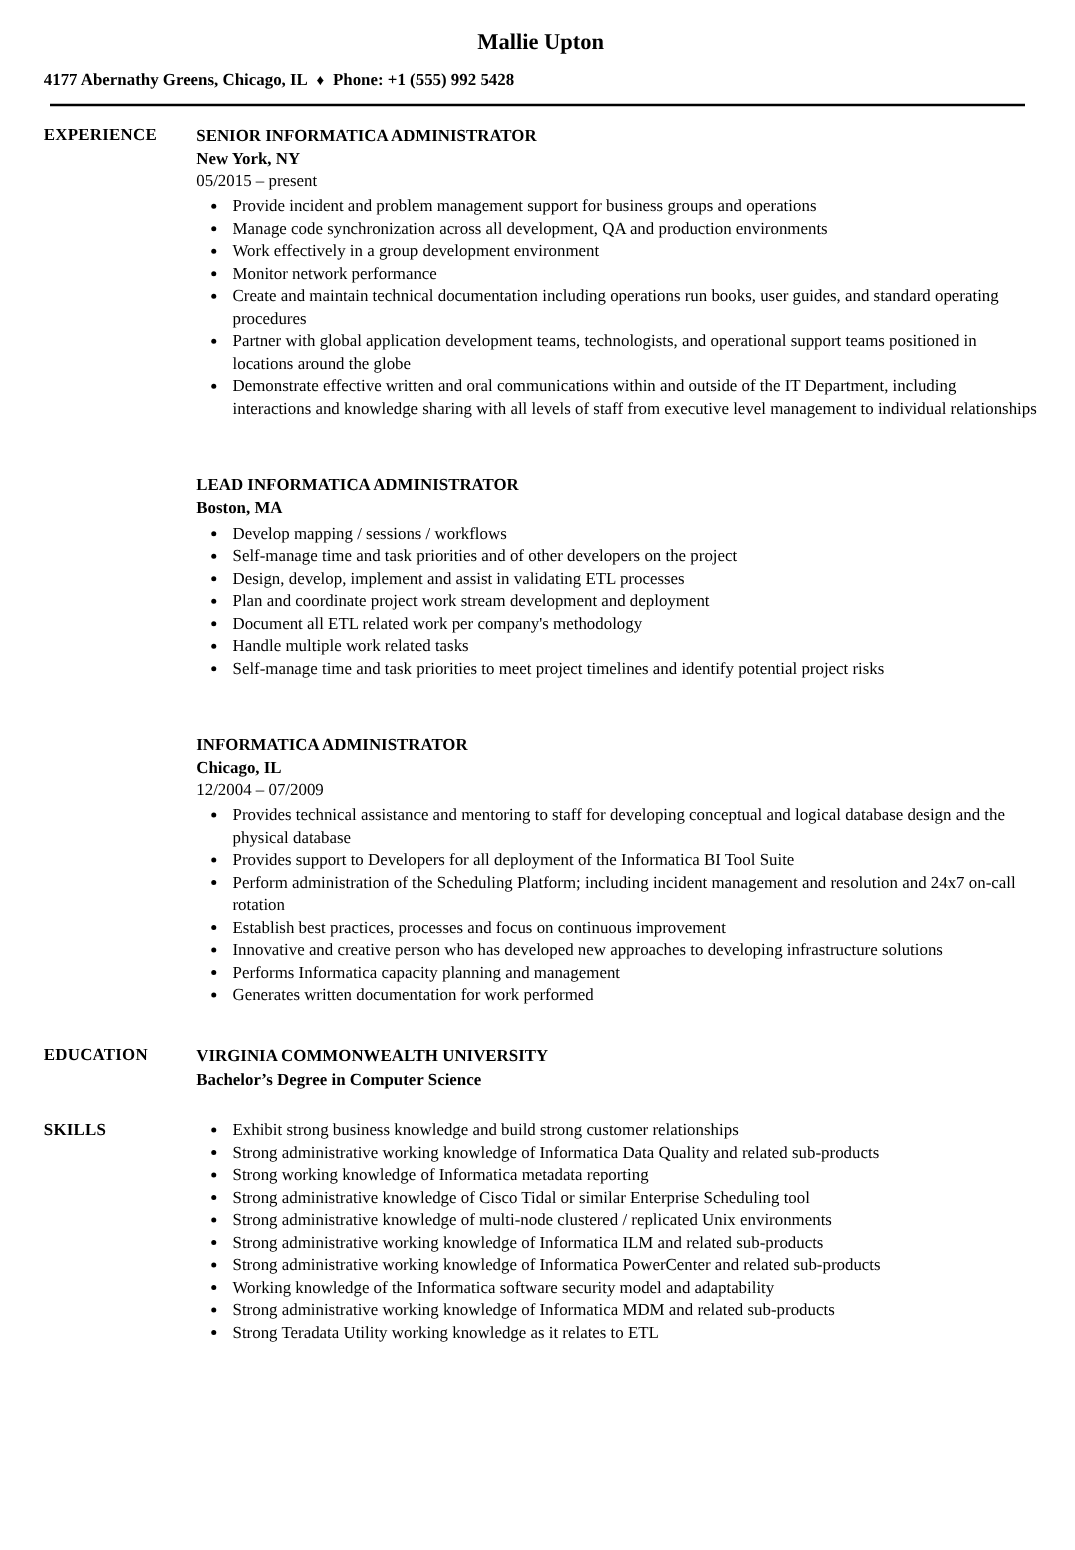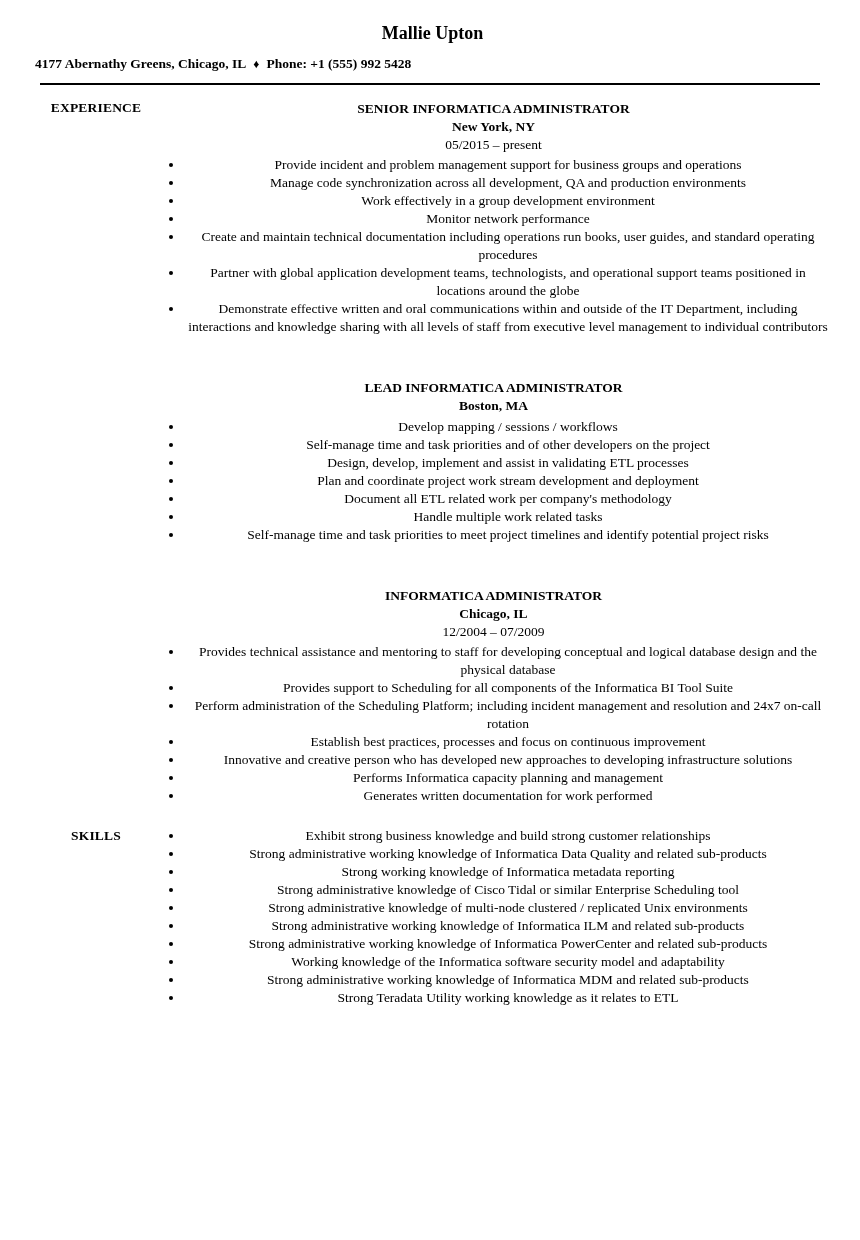--- a/index.html
+++ b/index.html
@@ -38,21 +38,20 @@
     margin: 0 7px;
     font-size: 12px;
   }
   .divider {
     border-top: 2px solid #000000;
     margin: 10px 10px 0 5px;
   }
   .section {
     display: flex;
     align-items: flex-start;
-    text-align: center;
   }
   .section-label {
     width: 122px;
     flex: 0 0 122px;
     font-weight: bold;
     font-size: 13.5px;
     line-height: 18px;
     letter-spacing: 0.2px;
   }
   .section-content {
@@ -120,21 +119,21 @@
         <div class="job-title">SENIOR INFORMATICA ADMINISTRATOR</div>
         <div class="job-location">New York, NY</div>
         <div class="job-dates">05/2015 – present</div>
         <ul class="bullets">
           <li>Provide incident and problem management support for business groups and operations</li>
           <li>Manage code synchronization across all development, QA and production environments</li>
           <li>Work effectively in a group development environment</li>
           <li>Monitor network performance</li>
           <li>Create and maintain technical documentation including operations run books, user guides, and standard operating procedures</li>
           <li>Partner with global application development teams, technologists, and operational support teams positioned in locations around the globe</li>
-          <li>Demonstrate effective written and oral communications within and outside of the IT Department, including interactions and knowledge sharing with all levels of staff from executive level management to individual contributors</li>
+          <li>Demonstrate effective written and oral communications within and outside of the IT Department, including interactions and knowledge sharing with all levels of staff from executive level management to individual relationships</li>
         </ul>
       </div>
 
       <div class="job">
         <div class="job-title">LEAD INFORMATICA ADMINISTRATOR</div>
         <div class="job-location">Boston, MA</div>
         <ul class="bullets">
           <li>Develop mapping / sessions / workflows</li>
           <li>Self-manage time and task priorities and of other developers on the project</li>
           <li>Design, develop, implement and assist in validating ETL processes</li>
@@ -144,32 +143,39 @@
           <li>Self-manage time and task priorities to meet project timelines and identify potential project risks</li>
         </ul>
       </div>
 
       <div class="job">
         <div class="job-title">INFORMATICA ADMINISTRATOR</div>
         <div class="job-location">Chicago, IL</div>
         <div class="job-dates">12/2004 – 07/2009</div>
         <ul class="bullets">
           <li>Provides technical assistance and mentoring to staff for developing conceptual and logical database design and the physical database</li>
-          <li>Provides support to Scheduling for all components of the Informatica BI Tool Suite</li>
+          <li>Provides support to Developers for all deployment of the Informatica BI Tool Suite</li>
           <li>Perform administration of the Scheduling Platform; including incident management and resolution and 24x7 on-call rotation</li>
           <li>Establish best practices, processes and focus on continuous improvement</li>
           <li>Innovative and creative person who has developed new approaches to developing infrastructure solutions</li>
           <li>Performs Informatica capacity planning and management</li>
           <li>Generates written documentation for work performed</li>
         </ul>
       </div>
 
     </div>
   </div>
 
+  <div class="section section-education">
+    <div class="section-label">EDUCATION</div>
+    <div class="section-content">
+      <div class="edu-school">VIRGINIA COMMONWEALTH UNIVERSITY</div>
+      <div class="edu-degree">Bachelor’s Degree in Computer Science</div>
+    </div>
+  </div>
 
   <div class="section section-skills">
     <div class="section-label">SKILLS</div>
     <div class="section-content">
       <ul class="bullets">
         <li>Exhibit strong business knowledge and build strong customer relationships</li>
         <li>Strong administrative working knowledge of Informatica Data Quality and related sub-products</li>
         <li>Strong working knowledge of Informatica metadata reporting</li>
         <li>Strong administrative knowledge of Cisco Tidal or similar Enterprise Scheduling tool</li>
         <li>Strong administrative knowledge of multi-node clustered / replicated Unix environments</li>

